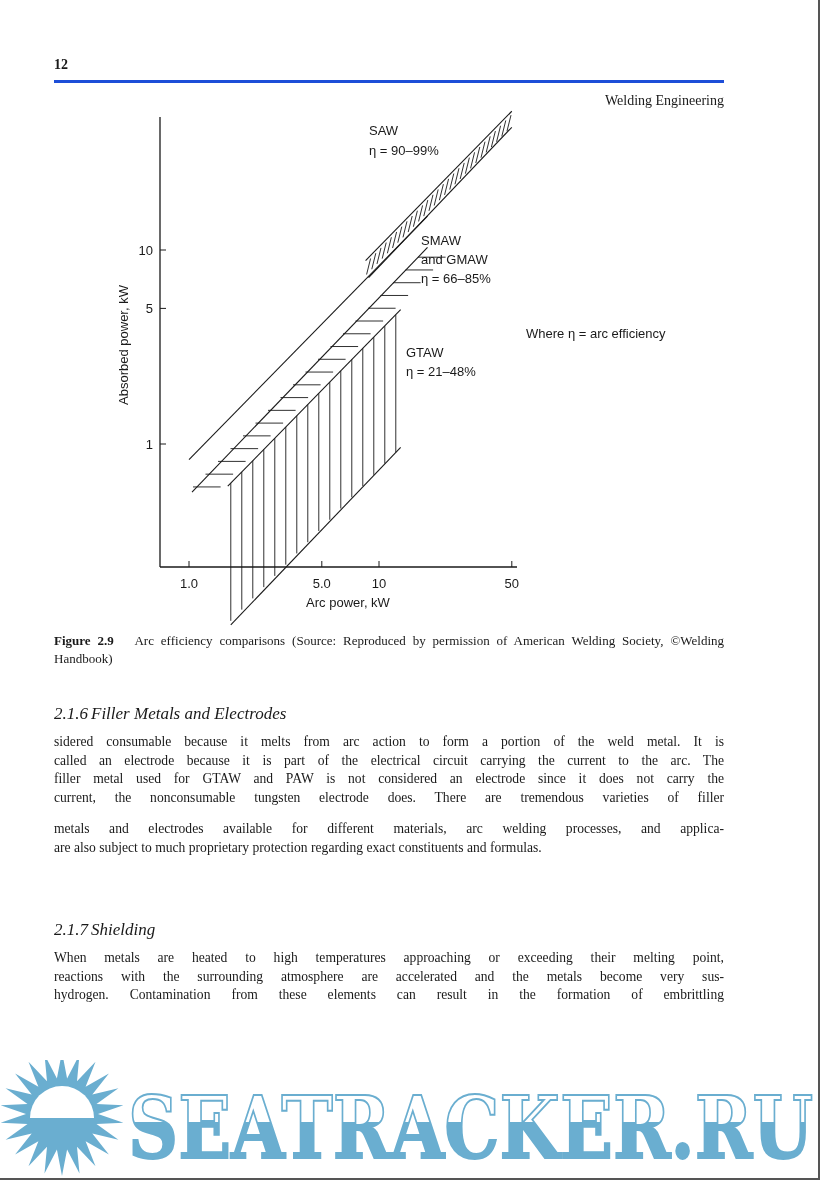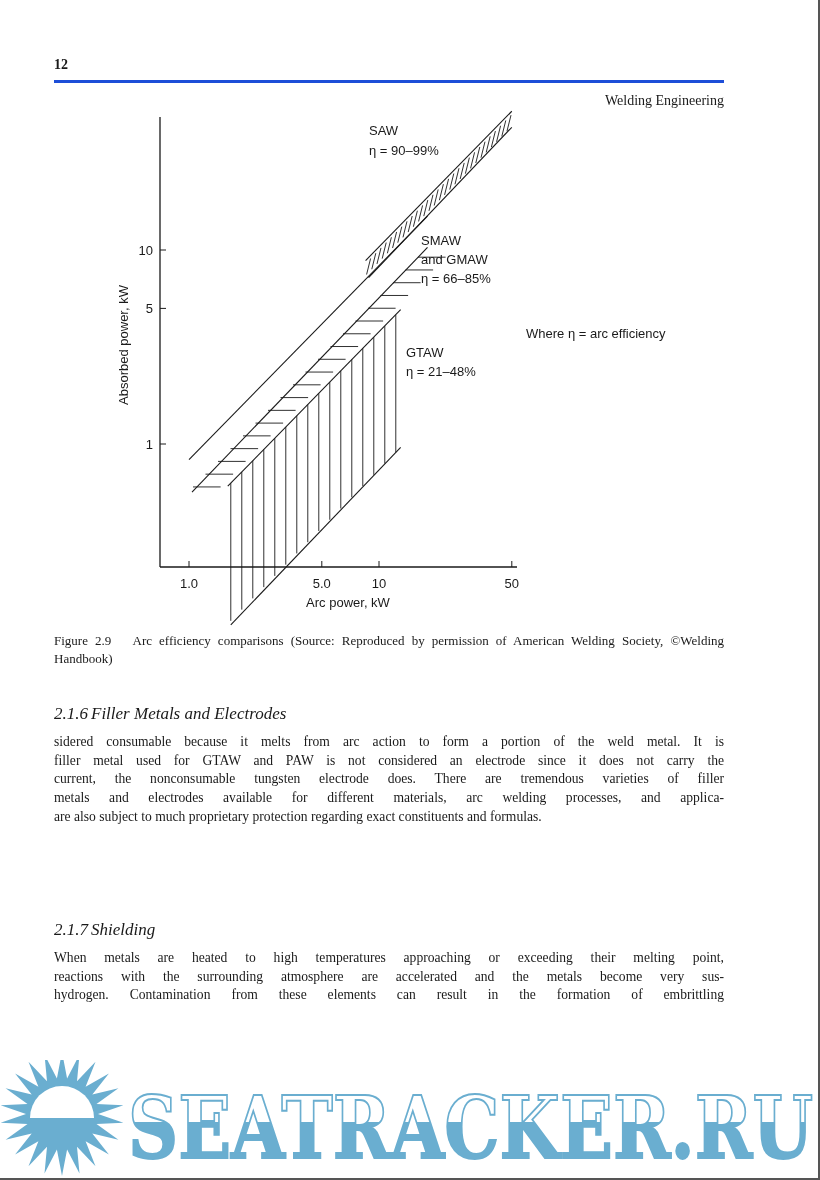--- a/index.html
+++ b/index.html
@@ -5,21 +5,21 @@
   html, body { margin:0; padding:0; }
   body { width:820px; height:1180px; background:#ffffff; position:relative; overflow:hidden; font-family:"Liberation Serif", serif; color:#1a1a1a; }
   .page-border-right { position:absolute; right:0; top:0; width:2px; height:1180px; background:#555; }
   .page-border-bottom { position:absolute; left:0; bottom:0; width:820px; height:2px; background:#555; }
   .running-head { position:absolute; left:54px; top:54px; width:670px; height:26px; border-bottom:3px solid #1d4ed8; }
   .page-number { position:absolute; left:0; top:3px; font-weight:bold; font-size:14px; }
   .book-title { position:absolute; right:0; top:3px; font-size:14px;margin-top:36px; }
   #figure { position:absolute; left:0; top:0; }
   .chart-text { font-family:"Liberation Sans", sans-serif; fill:#1a1a1a; }
   .caption { position:absolute; left:54px; top:632px; width:670px; font-size:13px; line-height:18px; text-align:justify; }
-  .caption b { font-weight:normal; }
+  .caption b { font-weight:bold; }
   .section-heading { position:absolute; left:54px; font-style:italic; font-size:17px; }
   .section-heading .num { display:inline-block; width:37px; }
   .body-text { position:absolute; left:54px; width:670px; font-size:13.6px; line-height:18.7px; text-align:justify; hyphens:manual; }
   .watermark { position:absolute; left:0; top:1060px; width:820px; height:118px; }
 </style>
 </head>
 <body>
 
 <div class="page-border-right"></div>
 <div class="page-border-bottom"></div>
@@ -145,23 +145,24 @@
 
 <div class="caption">
   <b>Figure 2.9</b>&nbsp;&nbsp;&nbsp;<span>Arc efficiency comparisons (Source: Reproduced by permission of American Welding Society, ©Welding Handbook)</span>
 </div>
 
 <div class="section-heading" style="top:704px;">
   <span class="num">2.1.6</span><span>Filler Metals and Electrodes</span>
 </div>
 <div class="body-text" id="sec0" style="top:733px;">
     <div style="text-align: justify; text-align-last: justify;">sidered consumable because it melts from arc action to form a portion of the weld metal. It is</div>
+    <div style="text-align: justify; text-align-last: justify;">called an electrode because it is part of the electrical circuit carrying the current to the arc. The</div>
     <div style="text-align: justify; text-align-last: justify;">filler metal used for GTAW and PAW is not considered an electrode since it does not carry the</div>
     <div style="text-align: justify; text-align-last: justify;">current, the nonconsumable tungsten electrode does. There are tremendous varieties of filler</div>
-    <div style="text-align: justify; text-align-last: justify;">metals and electrodes available for different materials, arc welding processes, and applica-</div>
+    <div style="text-align: justify; text-align-last: justify; margin-top: 12px;">metals and electrodes available for different materials, arc welding processes, and applica-</div>
     <div>are also subject to much proprietary protection regarding exact constituents and formulas.</div>
   </div>
 
 <div class="section-heading" style="top:920px;">
   <span class="num">2.1.7</span><span>Shielding</span>
 </div>
 <div class="body-text" id="sec1" style="top:949px;">
     <div style="text-align: justify; text-align-last: justify;">When metals are heated to high temperatures approaching or exceeding their melting point,</div>
     <div style="text-align: justify; text-align-last: justify;">reactions with the surrounding atmosphere are accelerated and the metals become very sus-</div>
     <div style="text-align: justify; text-align-last: justify;">hydrogen. Contamination from these elements can result in the formation of embrittling</div>

